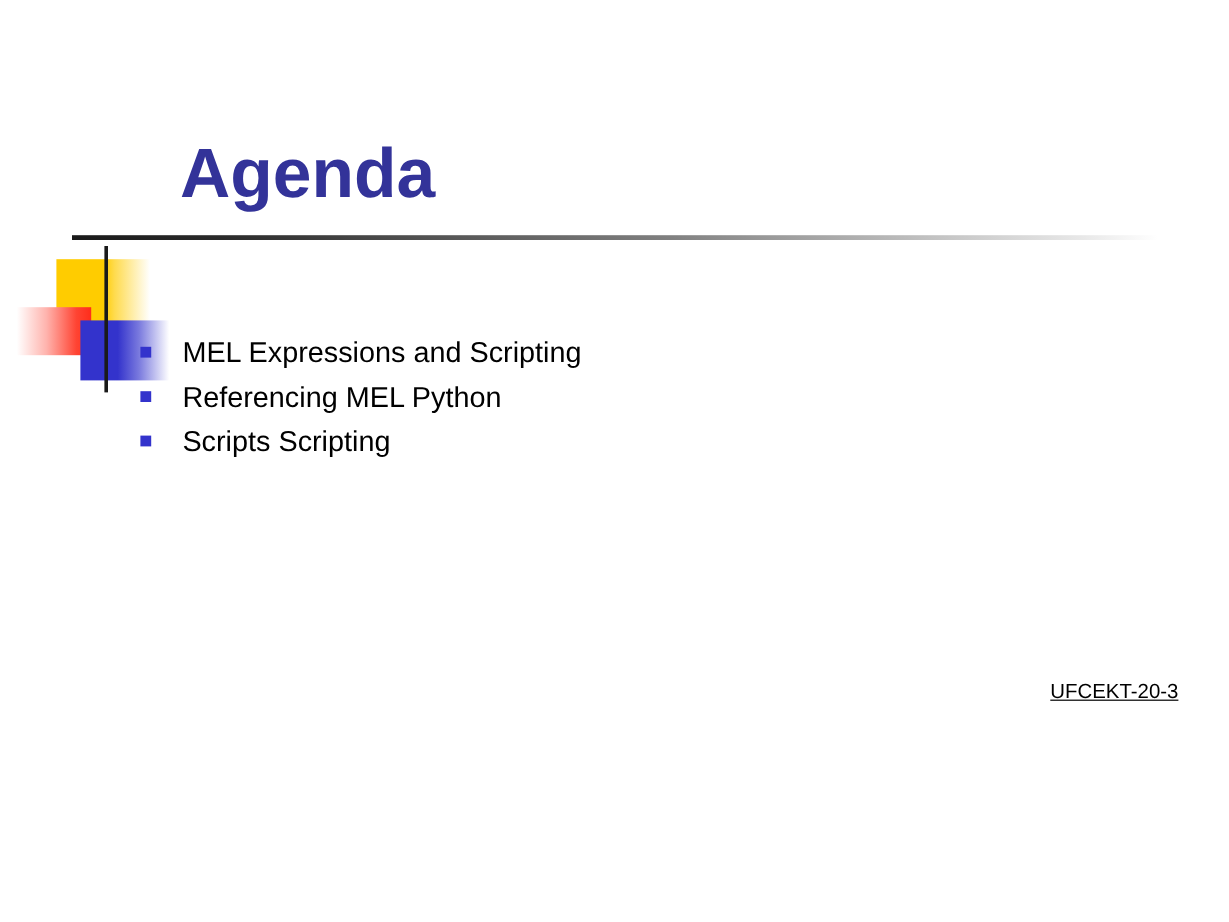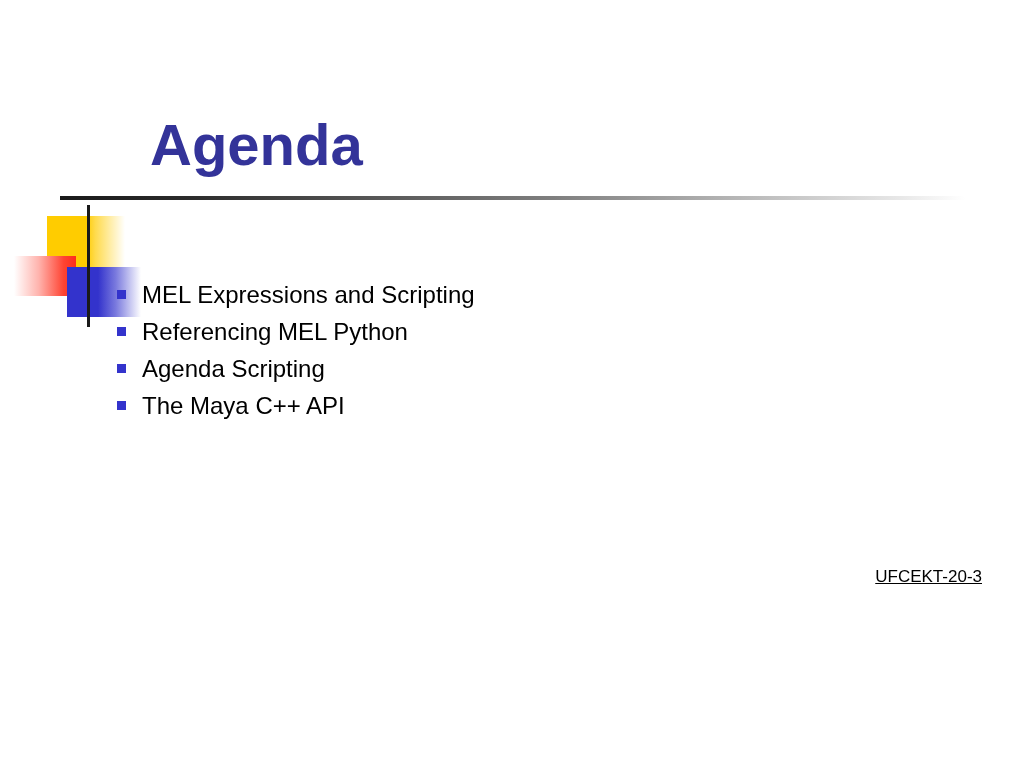--- a/index.html
+++ b/index.html
@@ -115,21 +115,21 @@
   .bullet-marker {
     width: 9px;
     height: 9px;
     background: #3333cc;
     flex: 0 0 auto;
     position: relative;
     top: -4px;
   }
 
   .bullet-text {
-    margin-left: 16px;
+    margin-left: 26px;
     font-size: 24px;
     color: #000000;
     line-height: 1;
   }
 
   
   .footer {
     position: absolute;
     left: 0;
     bottom: 30px;
@@ -176,25 +176,21 @@
     <li class="bullet-item">
       <span class="bullet-marker"></span>
       <span class="bullet-text">MEL Expressions and Scripting</span>
     </li>
     <li class="bullet-item">
       <span class="bullet-marker"></span>
       <span class="bullet-text">Referencing MEL Python</span>
     </li>
     <li class="bullet-item">
       <span class="bullet-marker"></span>
-      <span class="bullet-text">Agenda Scripting</span>
-    </li>
-    <li class="bullet-item">
-      <span class="bullet-marker"></span>
-      <span class="bullet-text">The Maya C++ API</span>
+      <span class="bullet-text">Scripts Scripting</span>
     </li>
   </ul>
 
   <div class="footer">
     <div class="footer-right">UFCEKT-20-3</div>
   </div>
 
 </div>
 
 </body></html>

